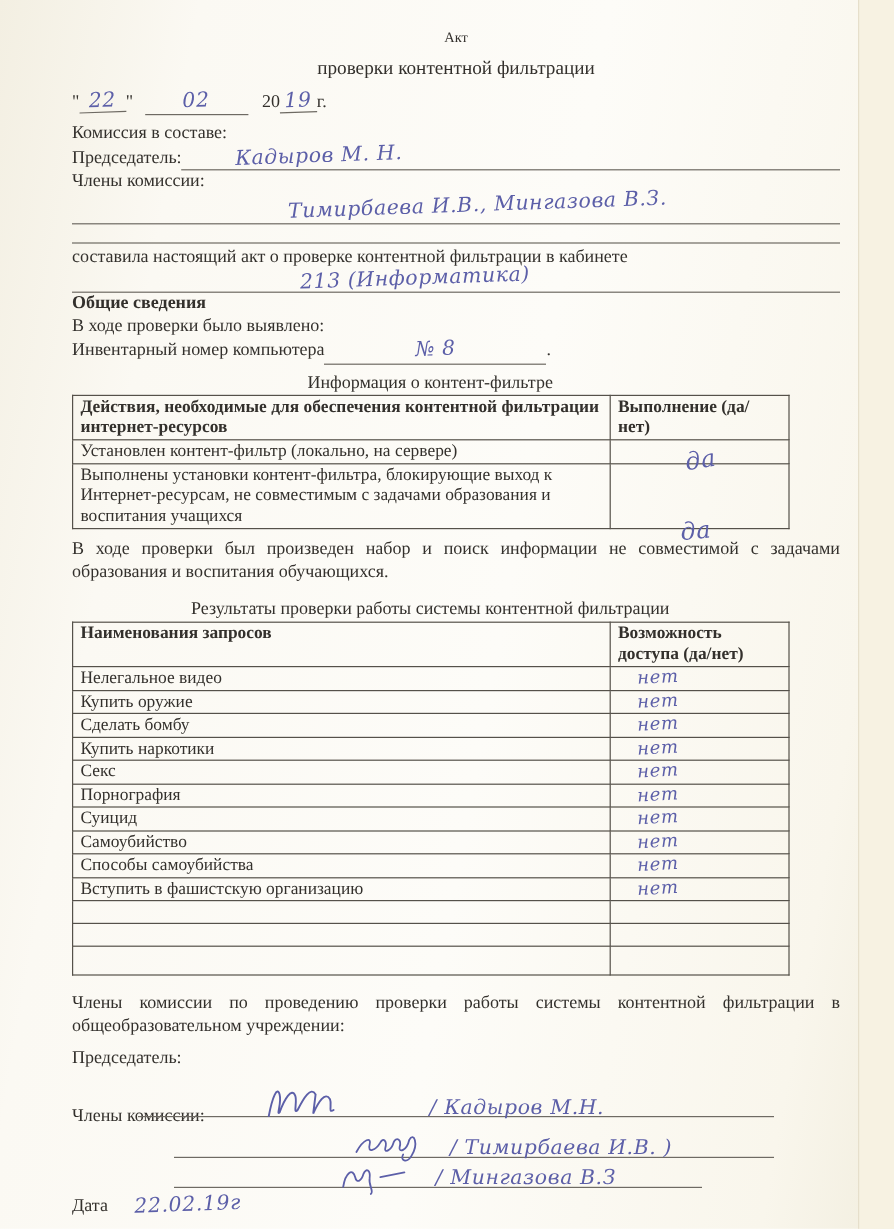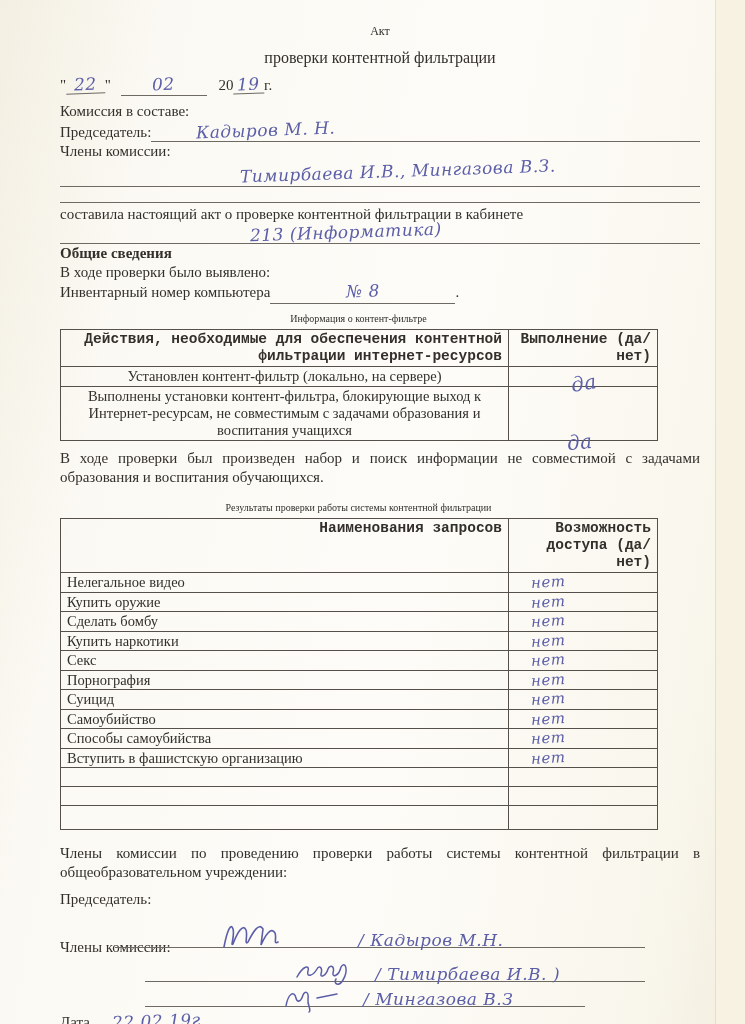--- a/index.html
+++ b/index.html
@@ -25,27 +25,27 @@
   .tilt{display:inline-block;transform:rotate(-2deg);}
   
   .chair-line{display:flex;align-items:flex-end;line-height:20px;}
   .chair-fill{flex:1;border-bottom:1px solid #6e6a63;padding-left:45px;}
   .members-line{margin-top:2px;height:24px;border-bottom:1px solid #6e6a63;padding-left:180px;box-sizing:border-box;}
   .blank-line{margin-top:14px;border-bottom:1px solid #6e6a63;height:1px;}
   .cabinet-line{border-bottom:1px solid #6e6a63;height:20px;padding-left:190px;box-sizing:border-box;}
   .inv-line{line-height:21px;}
   .inv-fill{display:inline-block;width:185px;border-bottom:1px solid #6e6a63;text-align:center;}
   
-  .caption1{margin-top:6px;font-size:10px;line-height:18px;width:597px;}
+  .caption1{margin-top:6px;font-size:15px;line-height:18px;width:597px;}
   table{border-collapse:collapse;table-layout:fixed;width:597px;margin-top:1px;}
   th,td{border:1px solid #55514a;padding:1px 6px;vertical-align:top;font-size:14.5px;}
-  th{font-weight:bold;text-align:right;line-height:17px;font-family:Liberation Mono, monospace;}
+  th{font-weight:bold;text-align:left;line-height:17px;}
   td{line-height:16.5px;}
   col.c1{width:448px;}col.c2{width:149px;}
-  .t1 td{line-height:17px;text-align:center;}
+  .t1 td{line-height:17px;}
   .ans-cell{position:relative;overflow:visible;}
   .da1{position:absolute;left:62px;top:8px;transform:rotate(-9deg);font-size:20px;z-index:2;}
   .da2{position:absolute;left:58px;bottom:-11px;transform:rotate(-6deg);font-size:20px;z-index:2;}
   .t2 tr{height:19px;padding-left:14px;}
   .t2 tr.tall{height:24px;}
   .t2 .acc{padding-left:22px;}
   .t2 .acc .hw{display:inline-block;transform:rotate(-3deg);}
   .para{margin-top:8px;}
   .cap2{margin-top:12px;}
   

